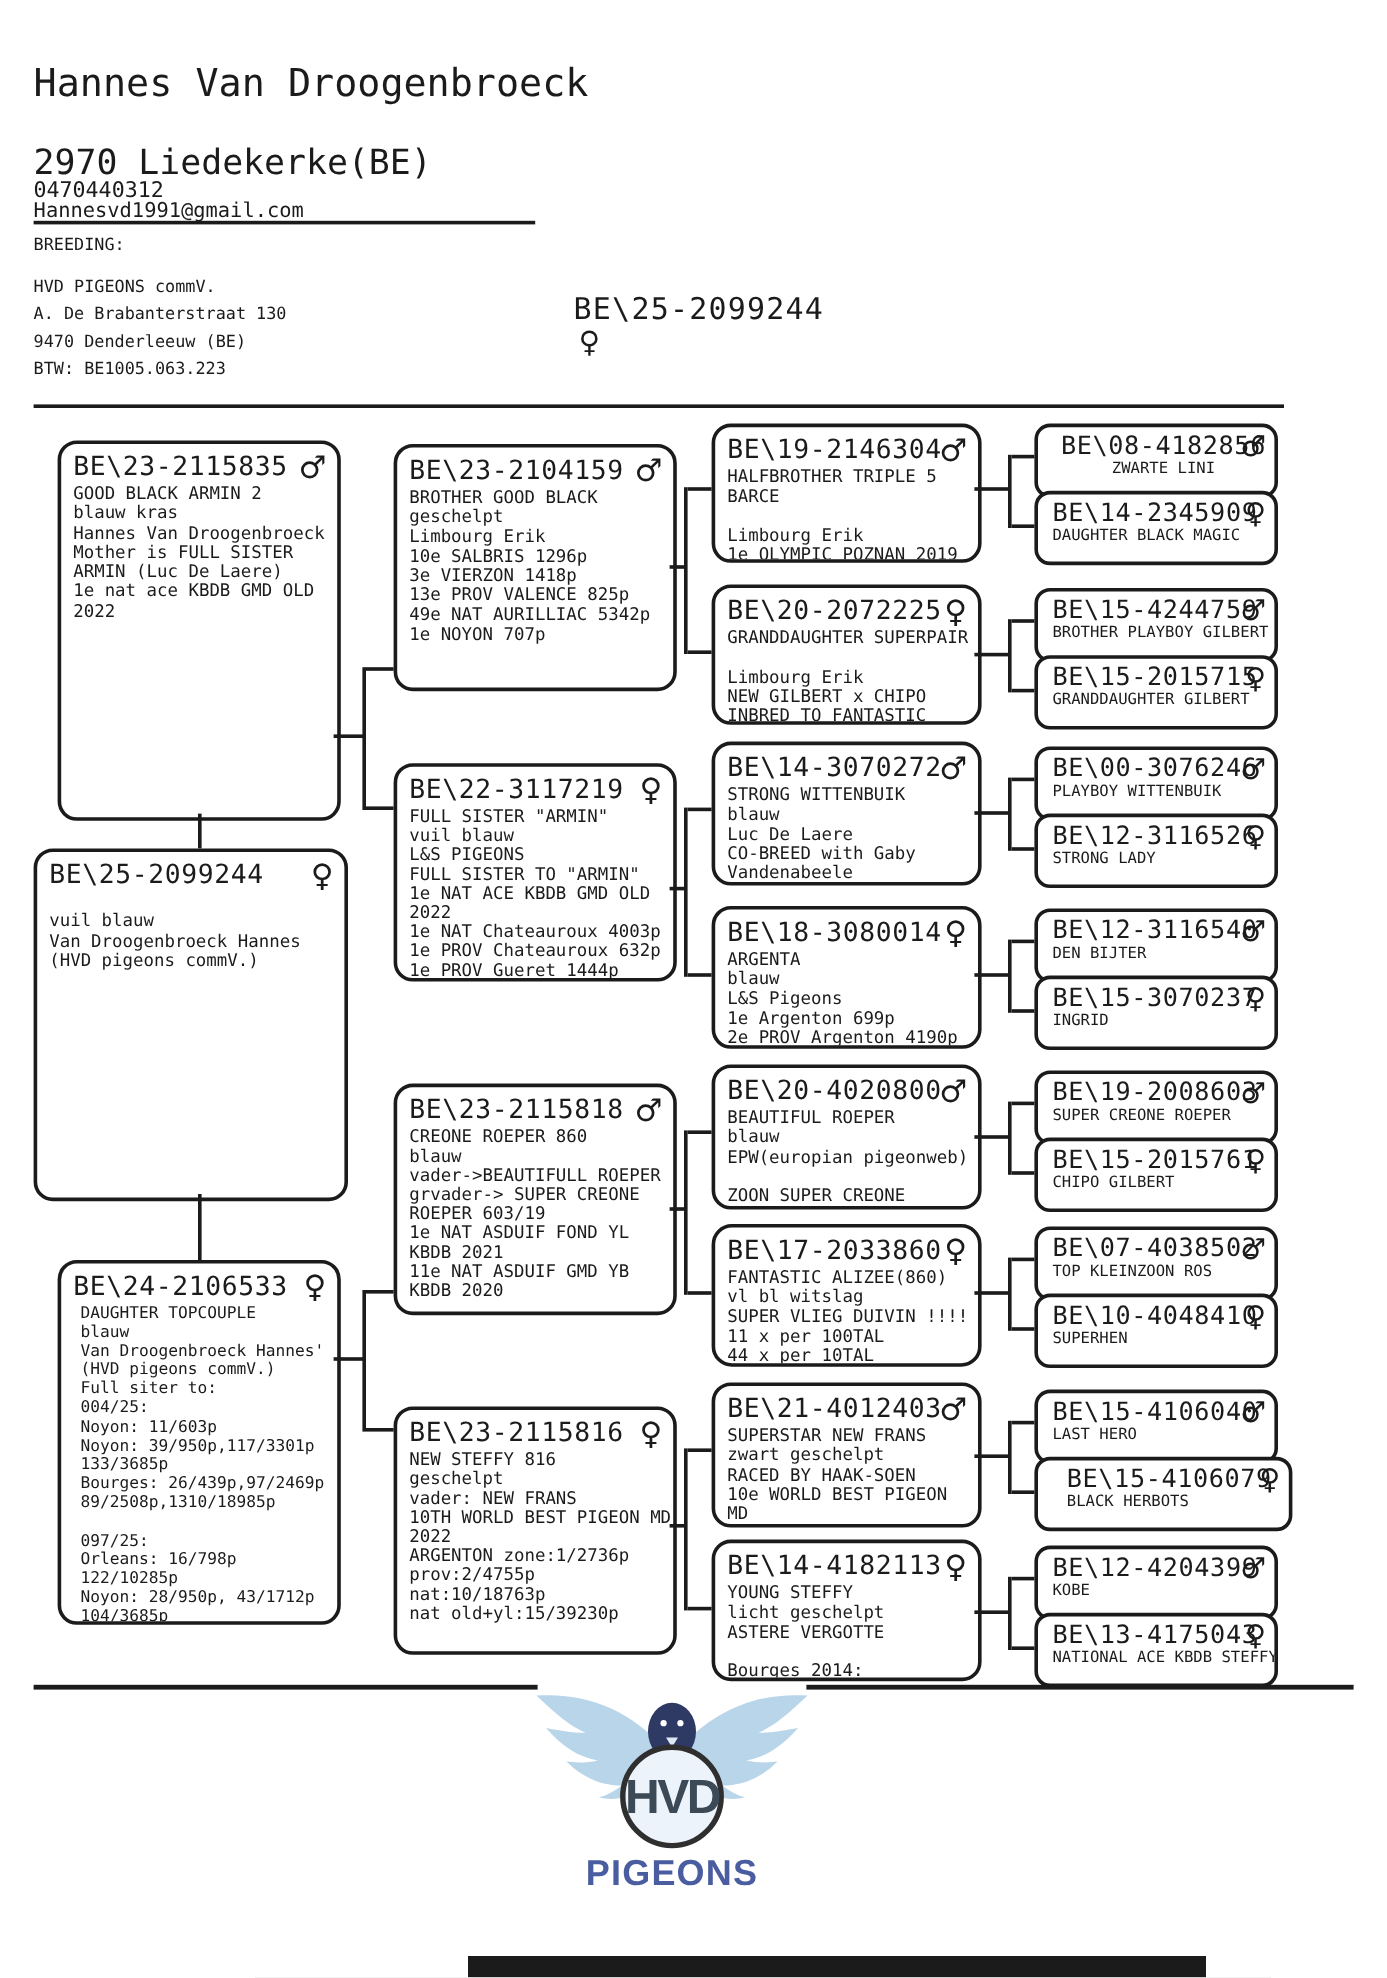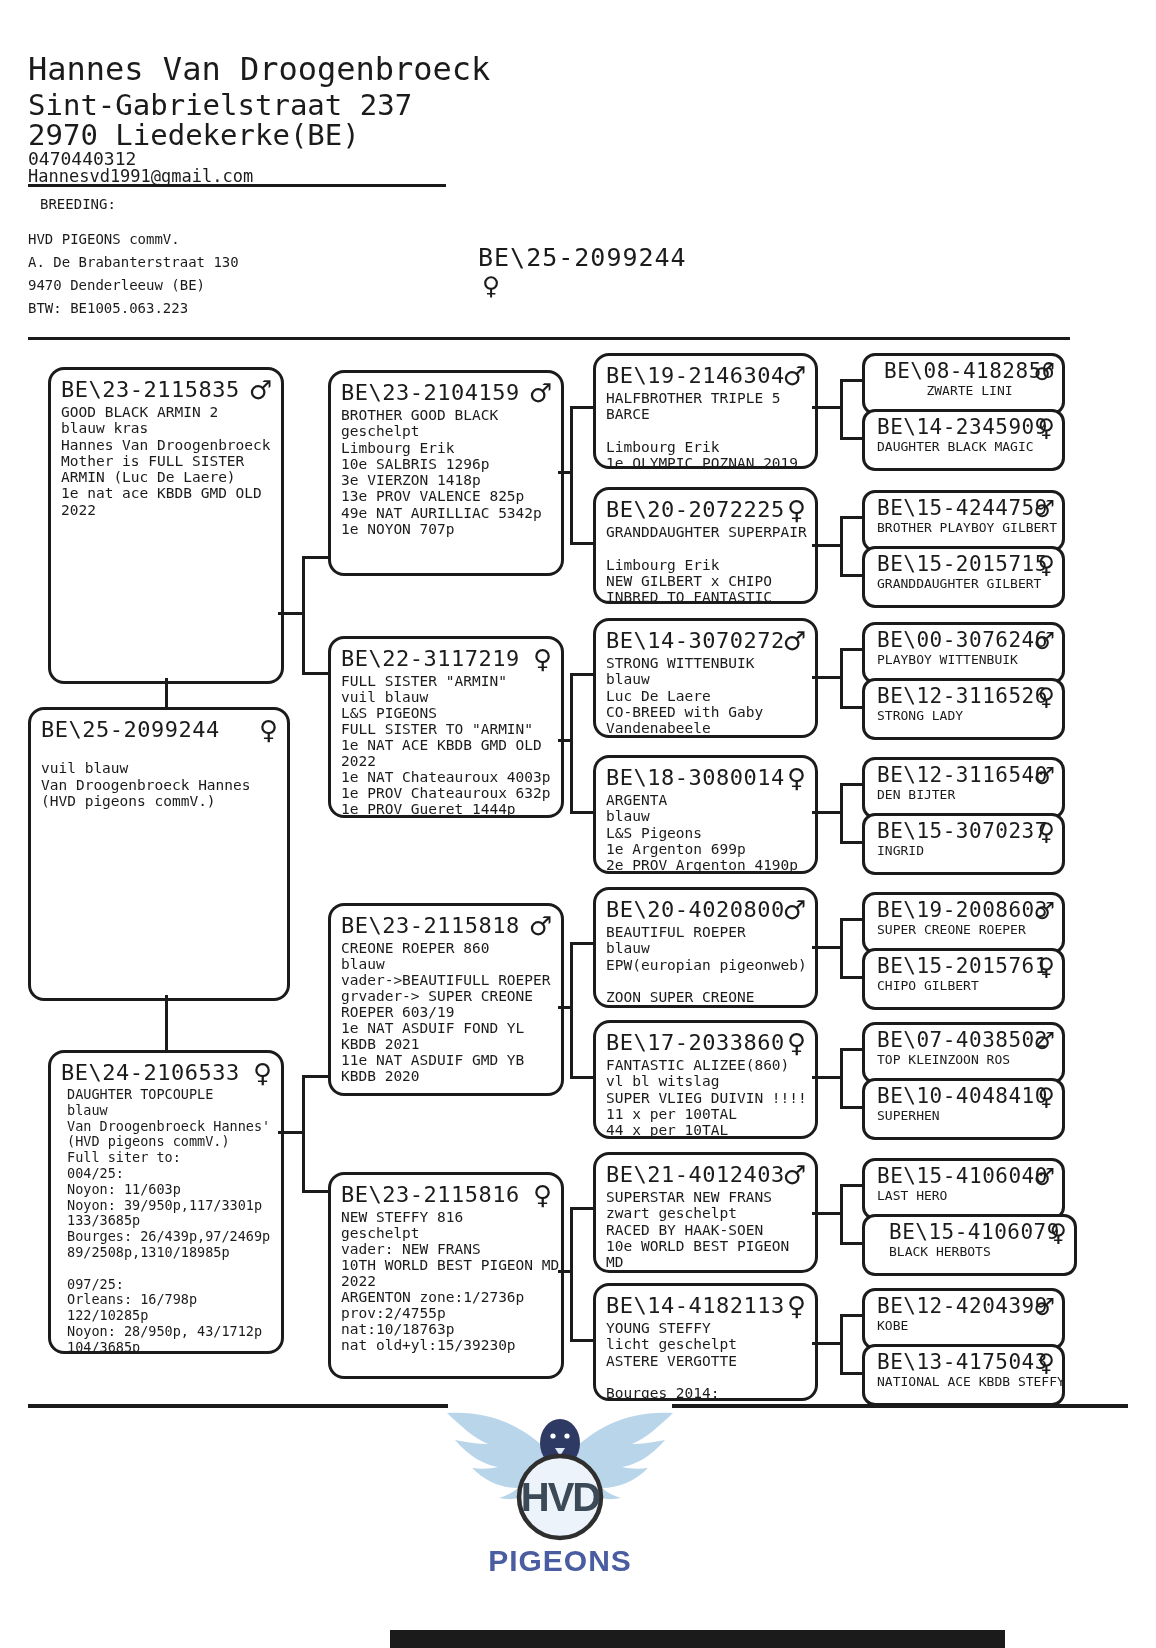--- a/index.html
+++ b/index.html
@@ -6,21 +6,21 @@
   #page{position:relative;width:1156px;height:1648px;background:#ffffff;
         font-family:"DejaVu Sans Mono","DejaVu Sans",monospace;color:#1b1b1b;overflow:hidden;}
   .abs{position:absolute;}
   .ln{position:absolute;background:#1b1b1b;}
   
   .h-name{left:28px;top:50px;font-size:32px;letter-spacing:0;}
   .h-a1{left:28px;top:88px;font-size:29px;}
   .h-a2{left:28px;top:118px;font-size:29px;}
   .h-ph{left:28px;top:148px;font-size:18px;}
   .h-em{left:28px;top:166px;font-size:17px;}
-  .h-br{left:28px;top:196px;font-size:14px;margin-left:12px;}
+  .h-br{left:28px;top:196px;font-size:14px;}
   .h-co{left:28px;top:228px;font-size:14px;line-height:23px;white-space:pre-wrap;}
   .subj-ring{left:478px;top:243px;font-size:25px;letter-spacing:1px;}
   .subj-sex{left:482px;top:268px;font-size:30px;font-weight:bold;}
   
   .bx{position:absolute;border:3px solid #1b1b1b;border-radius:16px;background:#fff;overflow:hidden;}
   .ring{font-size:22px;letter-spacing:0.5px;padding:7px 0 0 10px;white-space:nowrap;}
   .sex{position:absolute;right:9px;top:5px;font-size:26px;font-weight:bold;
        font-family:"DejaVu Sans",sans-serif;}
   .details{font-size:14.5px;line-height:16.3px;padding:2px 0 0 10px;white-space:pre-wrap;}
   .g1-0{left:48px;top:367px;width:230px;height:311px;}
@@ -50,21 +50,20 @@
   .g4-12{top:1158px;} .g4-13{top:1214px;padding-left:12px;} .g4-14{top:1288px;} .g4-15{top:1344px;}
   
   #logo{position:absolute;left:445px;top:1398px;}
 </style>
 </head>
 <body>
 
 <div id="page">
 
   <div class="abs h-name">Hannes Van Droogenbroeck</div>
-  <div class="abs h-a1">Sint-Gabrielstraat 237</div>
   <div class="abs h-a2">2970 Liedekerke(BE)</div>
   <div class="abs h-ph">0470440312</div>
   <div class="abs h-em">Hannesvd1991@gmail.com</div>
   <div class="ln" style="left:28px;top:184px;width:418px;height:3px;"></div>
   <div class="abs h-br">BREEDING:</div>
   <div class="abs h-co">HVD PIGEONS commV.
 A. De Brabanterstraat 130
 9470 Denderleeuw (BE)
 BTW: BE1005.063.223</div>
 

